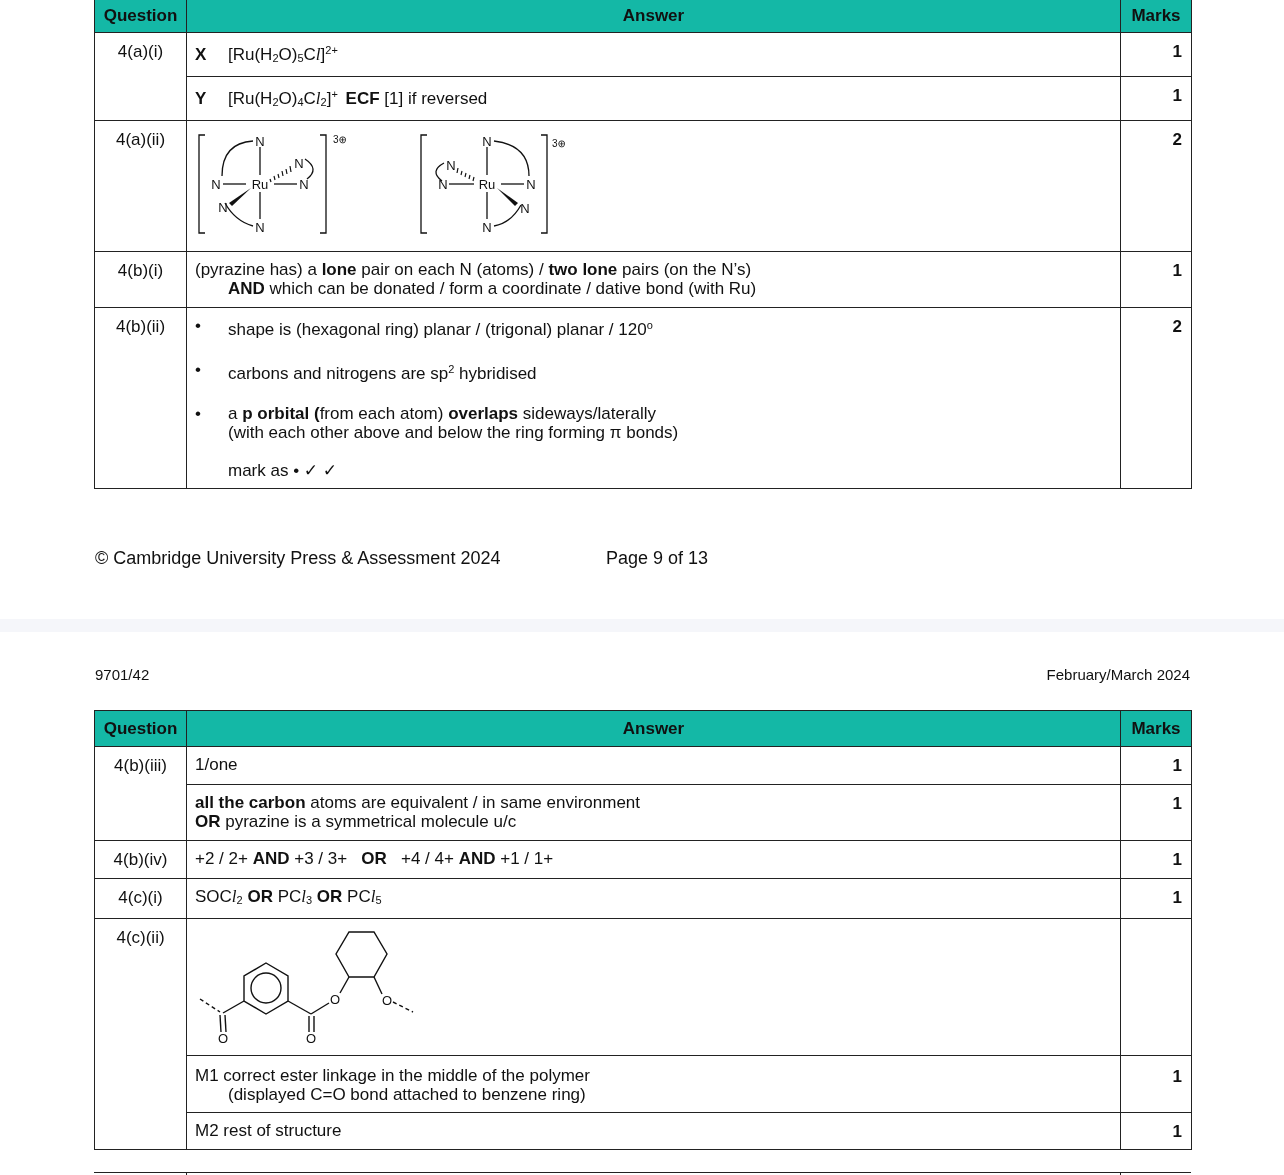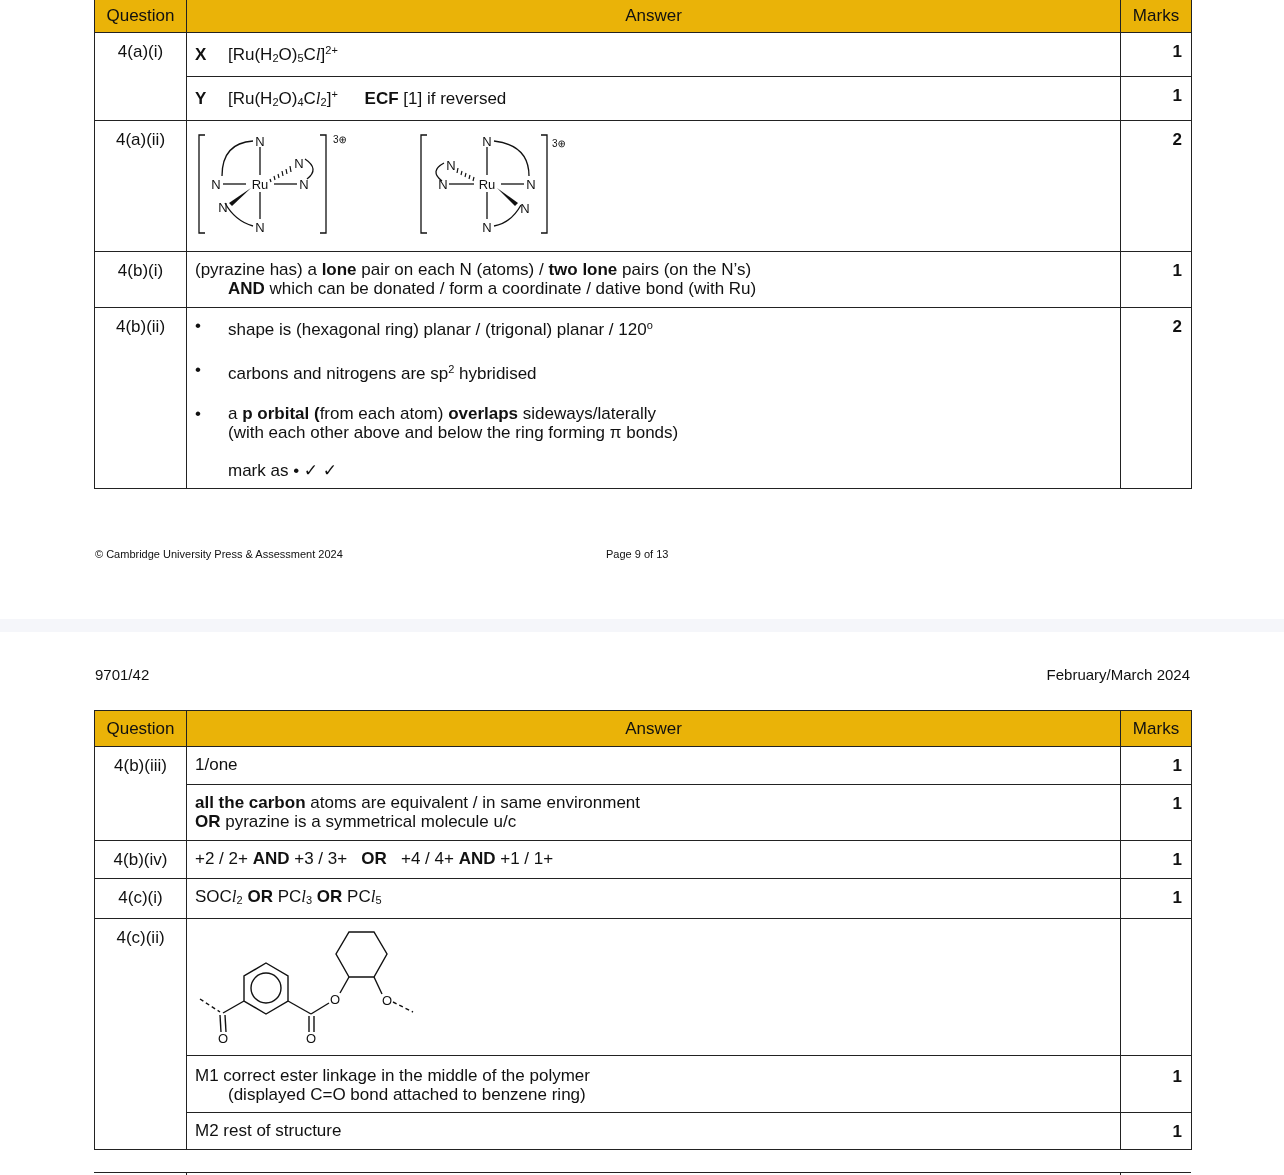--- a/index.html
+++ b/index.html
@@ -9,33 +9,33 @@
     .page1 { top: 0; height: 619px; }
     .gap { position: absolute; left: 0; top: 619px; width: 1284px; height: 13px; background: #f5f6fa; }
     .page2 { top: 632px; height: 543px; }
 
     table.ms { position: absolute; left: 94px; width: 1097px; border-collapse: collapse;
                table-layout: fixed; font-size: 17px; }
     table.ms td, table.ms th { border: 1.5px solid #222; vertical-align: top; padding: 0; }
     table.ms col.q { width: 92px; }
     table.ms col.a { width: 934px; }
     table.ms col.m { width: 71px; }
-    table.ms th { background: #eab308; font-weight: normal; height: 33px; vertical-align: middle; font-size: 17px; }
+    table.ms th { background: #14b8a6; font-weight: bold; height: 33px; vertical-align: middle; font-size: 17px; }
     .qcell { text-align: center; padding-top: 9px !important; }
     .mcell { text-align: right; font-weight: bold; padding: 9px 9px 0 0 !important; }
     .acell { padding: 8px 8px 8px 8px !important; line-height: 19px; }
     .indent { padding-left: 33px; }
     .lbl { font-weight: bold; display: inline-block; width: 33px; }
     sub, sup { font-size: 11px; }
     sub { vertical-align: -2px; }
     sup { vertical-align: 6px; }
     .cl { font-style: italic; font-family: "Liberation Serif", serif; }
     .bullet { display: flex; margin-bottom: 21px; }
     .bullet .dot { width: 33px; flex: none; }
-    .footer { position: absolute; top: 548px; font-size: 11px; }
+    .footer { position: absolute; top: 548px; font-size: 18px; }
     .hdr { position: absolute; font-size: 15px; }
     svg text { font-family: "Liberation Sans", sans-serif; }
   </style>
 </head>
 <body>
 
 <div class="page page1">
   <table class="ms" style="top:-2px;">
     <colgroup>
         <col class="q">
@@ -52,21 +52,21 @@
     <tr style="height:38px;">
       <td class="qcell" rowspan="2">4(a)(i)</td>
       <td class="acell">
         <span class="lbl">X</span><span><span>[Ru(H</span><sub>2</sub><span>O)</span><sub>5</sub><span>C</span><span class="cl">l</span><span>]</span><sup>2+</sup></span>
       </td>
       <td class="mcell">1</td>
     </tr>
     <tr style="height:38px;">
       <td class="acell">
         <span class="lbl">Y</span><span><span>[Ru(H</span><sub>2</sub><span>O)</span><sub>4</sub><span>C</span><span class="cl">l</span><sub>2</sub><span>]</span><sup>+</sup></span>
-        <span style="margin-left:22px;"><b>ECF</b><span> [1] if reversed</span></span>
+        <span style="margin-left:3px;"><b>ECF</b><span> [1] if reversed</span></span>
       </td>
       <td class="mcell">1</td>
     </tr>
 
     <tr style="height:131px;">
       <td class="qcell">4(a)(ii)</td>
       <td class="acell" style="padding:0 !important; position:relative;">
         <svg width="420" height="130" viewBox="0 0 420 130" style="display:block;">
           <g stroke="#111" stroke-width="1.3" fill="none">
 

